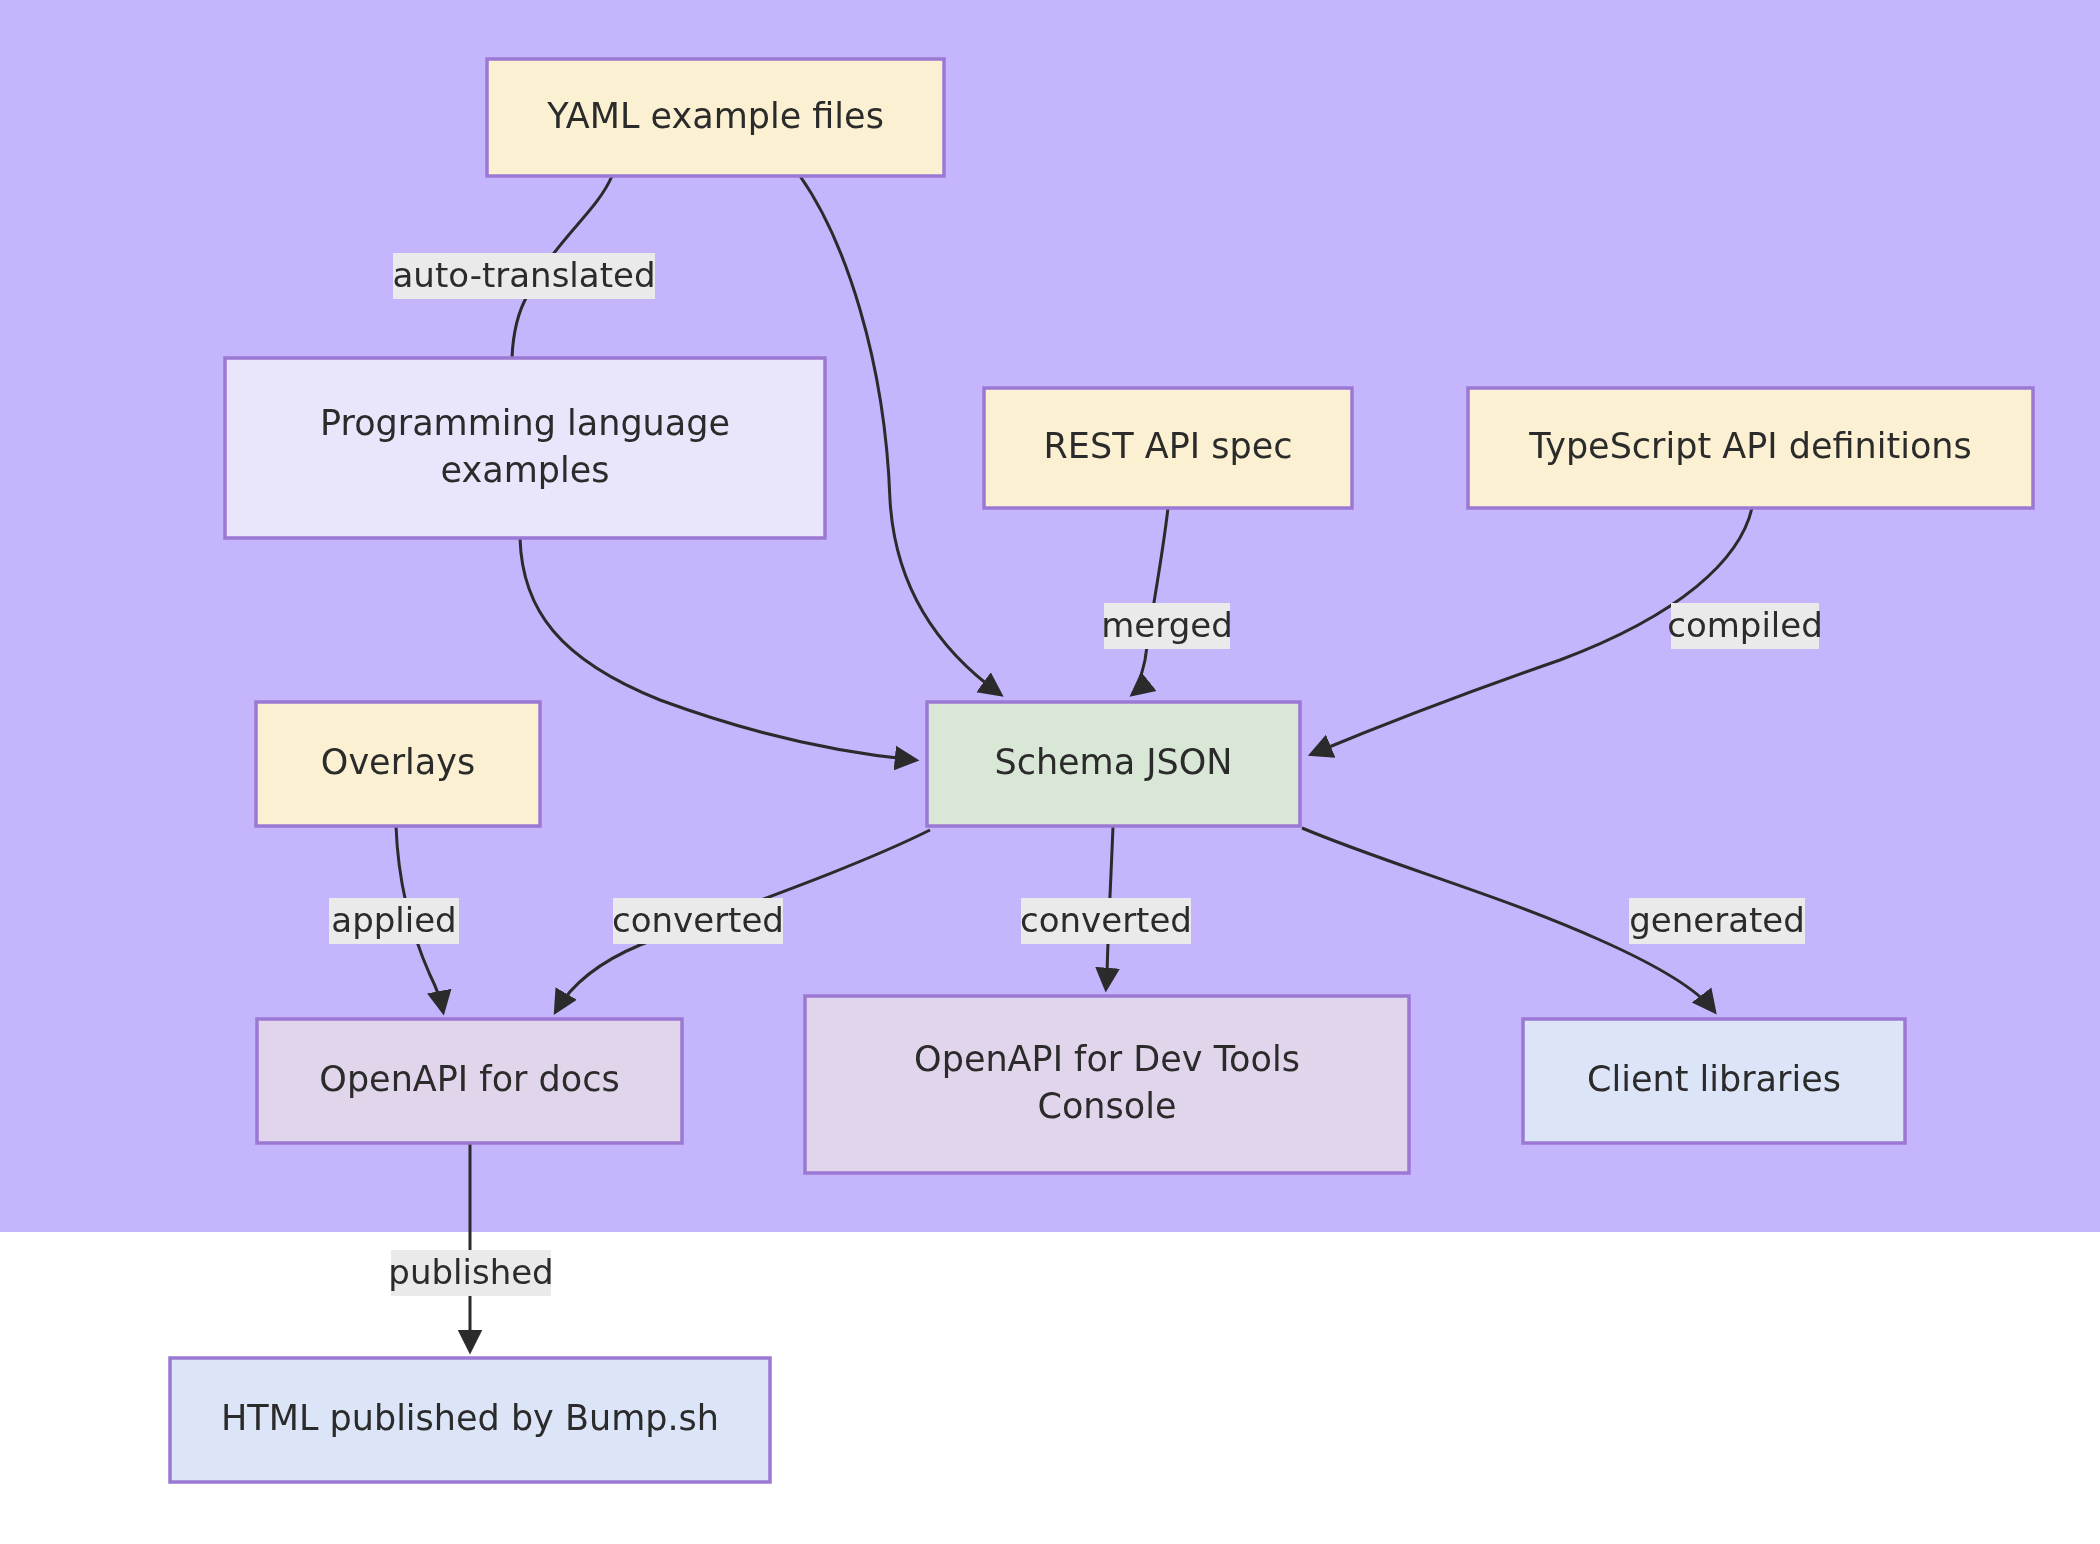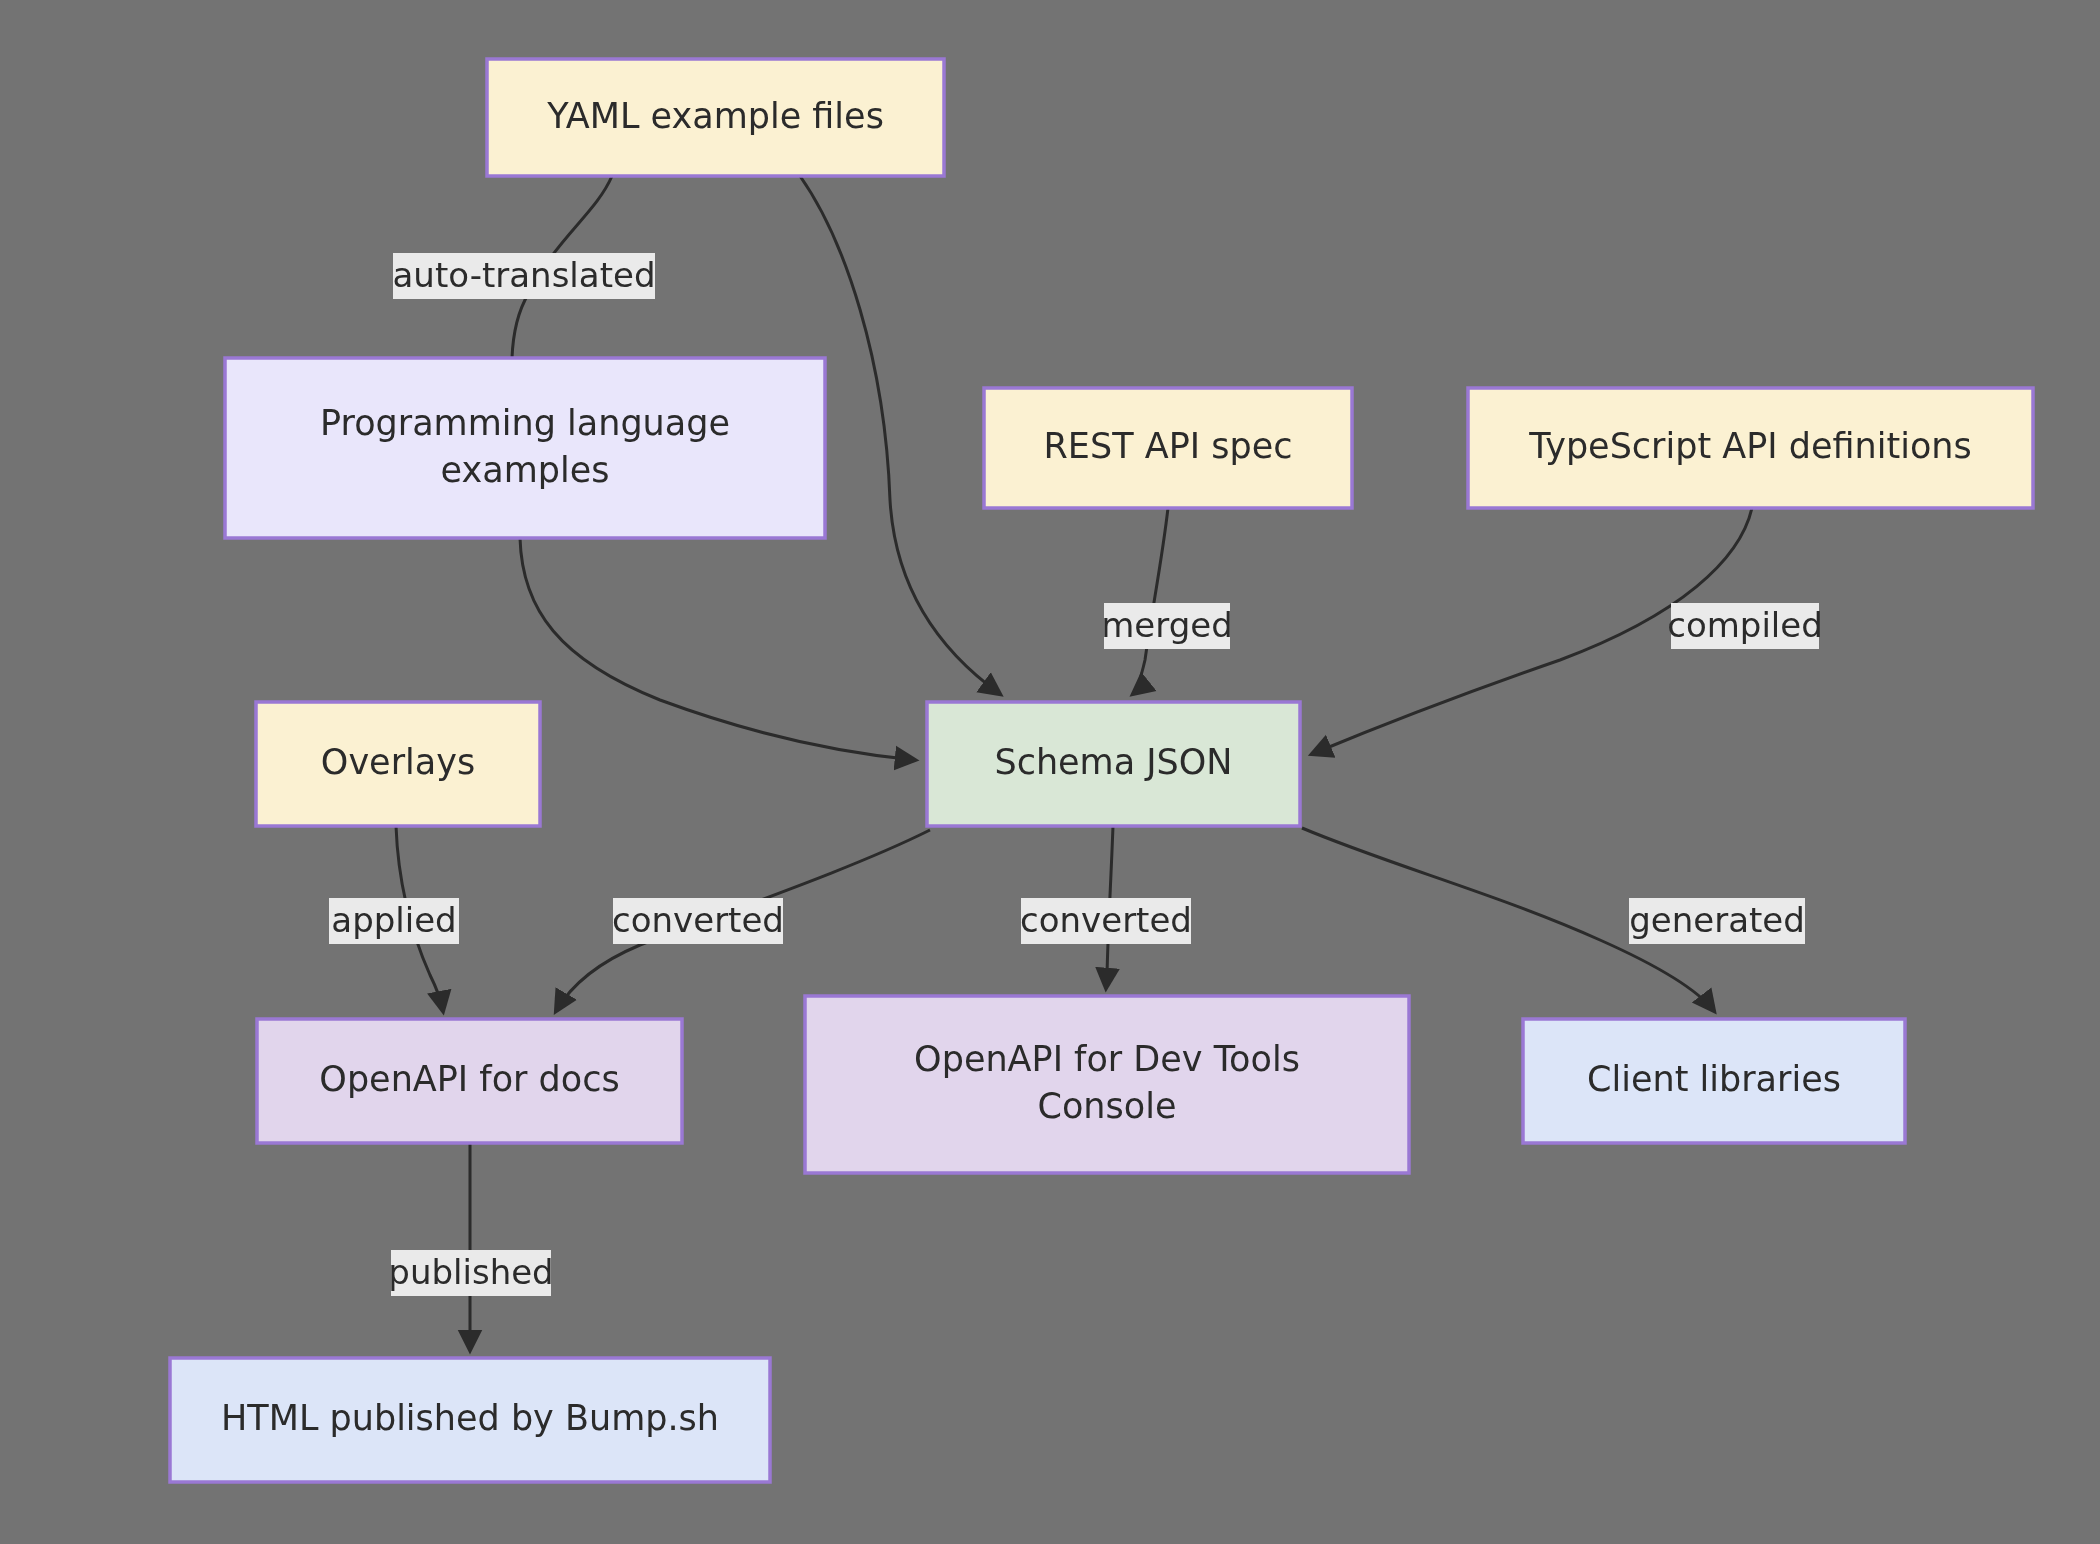--- a/index.html
+++ b/index.html
@@ -9,22 +9,22 @@
   }
   body {
     width: 2100px;
     height: 1544px;
     font-family: "DejaVu Sans", "Liberation Sans", sans-serif;
     overflow: hidden;
   }
   #diagram-root {
     position: relative;
     width: 2100px;
-    height: 1544px;
-    background: #737373;
+    height: 1232px;
+    background: #c4b5fd;
   }
   svg#flow {
     position: absolute;
     top: 0;
     left: 0;
     width: 2100px;
     height: 1544px;
     display: block;
   }
   .node-rect {

